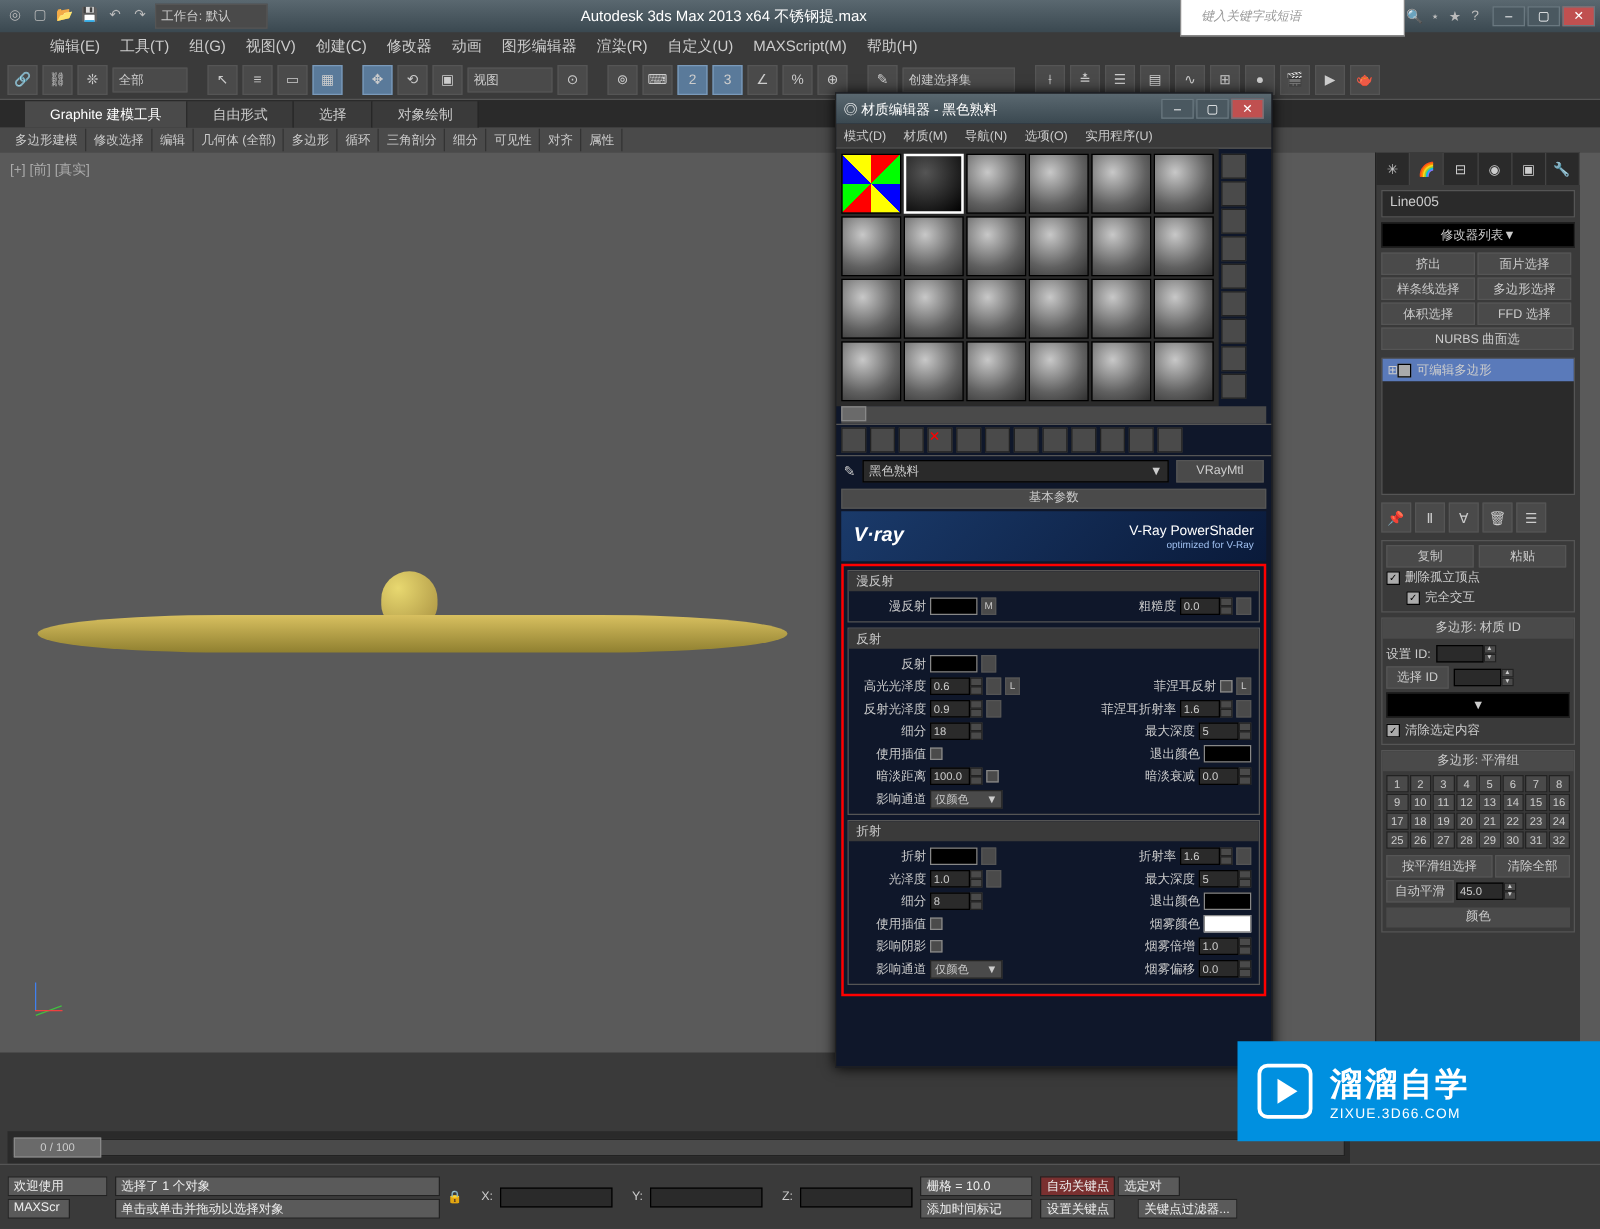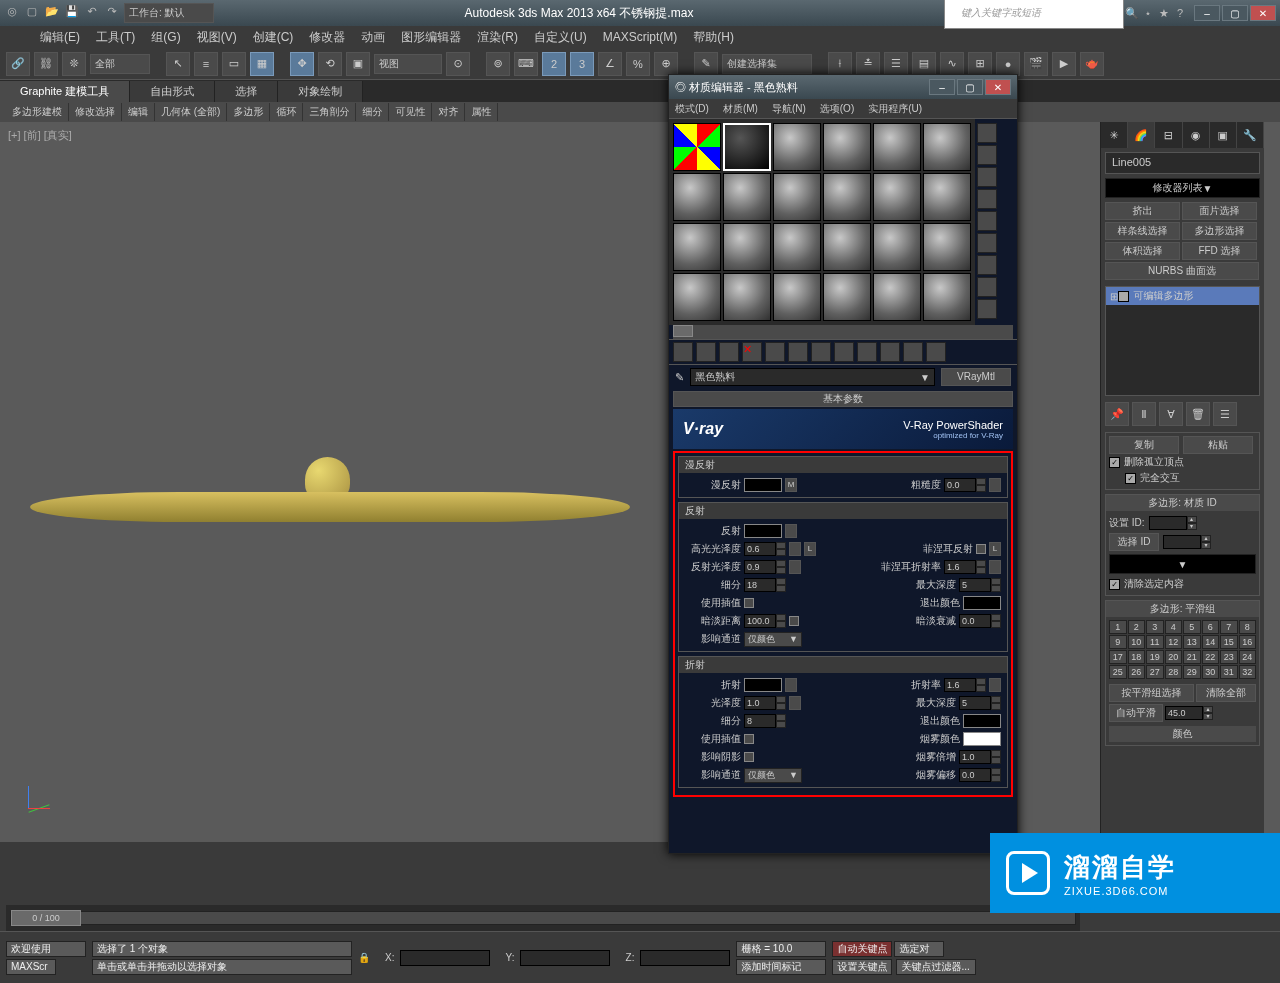--- a/index.html
+++ b/index.html
@@ -11,21 +11,21 @@
 .search-box { width: 180px; height: 32px; background: #fff; border: 1px solid #888; display: flex; align-items: center; padding: 0 16px; font-size: 10px; color: #999; font-style: italic; }
 .win-btns { display: flex; gap: 2px; margin-left: 6px; }
 .win-btn { width: 26px; height: 16px; background: #4a5860; border: 1px solid #6a7880; display: flex; align-items: center; justify-content: center; font-size: 10px; color: #fff; }
 .win-btn.close { background: #c05050; }
 .menubar { height: 22px; background: #3a3a3a; display: flex; align-items: center; padding: 0 40px; gap: 16px; font-size: 12px; }
 .menubar span { color: #ccc; cursor: pointer; }
 .toolbar-row { height: 32px; background: #3a3a3a; border-bottom: 1px solid #555; display: flex; align-items: center; padding: 0 6px; gap: 4px; }
 .tool-btn { width: 24px; height: 24px; border: 1px solid #555; background: #4a4a4a; display: flex; align-items: center; justify-content: center; }
 .tool-btn.active { background: #5a7a9a; border-color: #7a9aba; }
 .tool-drop { height: 20px; background: #4a4a4a; border: 1px solid #555; padding: 0 4px; font-size: 10px; display: flex; align-items: center; }
-.ribbon-tabs { height: 22px; background: #2a2a2a; display: flex; align-items: center; gap: 0; }
+.ribbon-tabs { height: 22px; background: #2a2a2a; display: flex; align-items: center; padding-left: 20px; gap: 0; }
 .ribbon-tab { padding: 3px 20px; font-size: 11px; background: #3a3a3a; border-right: 1px solid #222; }
 .ribbon-tab.active { background: #4a4a4a; color: #fff; }
 .ribbon-sub { height: 20px; background: #4a4a4a; display: flex; align-items: center; padding-left: 6px; }
 .ribbon-sub span { padding: 2px 6px; font-size: 10px; border-right: 1px solid #333; }
 .viewport-area { position: relative; height: 720px; background: #5a5a5a; }
 .viewport-label { position: absolute; top: 6px; left: 8px; font-size: 11px; color: #aaa; }
 .viewport-img { position: absolute; left: 30px; top: 370px; width: 600px; height: 30px; background: linear-gradient(#d8c060, #908030); border-radius: 50%/100%; }
 .viewport-knob { position: absolute; left: 305px; top: 335px; width: 45px; height: 45px; background: radial-gradient(circle at 30% 30%, #e8d870, #a89040); border-radius: 50% 50% 40% 40%; }
 .axis-gizmo { position: absolute; left: 20px; bottom: 16px; width: 40px; height: 40px; }
 .axis-gizmo .z { position: absolute; width: 1px; height: 22px; background: #4080f0; left: 8px; top: 0; }
@@ -692,21 +692,21 @@
     <div class="coord-fld"></div>
   <div class="status-sec">
     <div class="status-field" style="width:90px">栅格 = 10.0</div>
     <div class="status-field" style="width:90px">添加时间标记</div>
   </div>
   <div class="status-sec">
     <div style="display:flex;gap:2px">
         <div class="status-field" style="width:60px;background:#7a3030">自动关键点</div>
         <div class="status-field" style="width:50px">选定对</div>
       </div>
-    <div style="display:flex;gap:4px">
+    <div style="display:flex;gap:18px">
         <div class="status-field" style="width:60px">设置关键点</div>
         <div class="status-field" style="width:80px">关键点过滤器...</div>
       </div>
   </div>
 </div>
 
 <div class="watermark">
   <div class="play"></div>
   <div class="wtxt">
     <div class="cn">溜溜自学</div>

